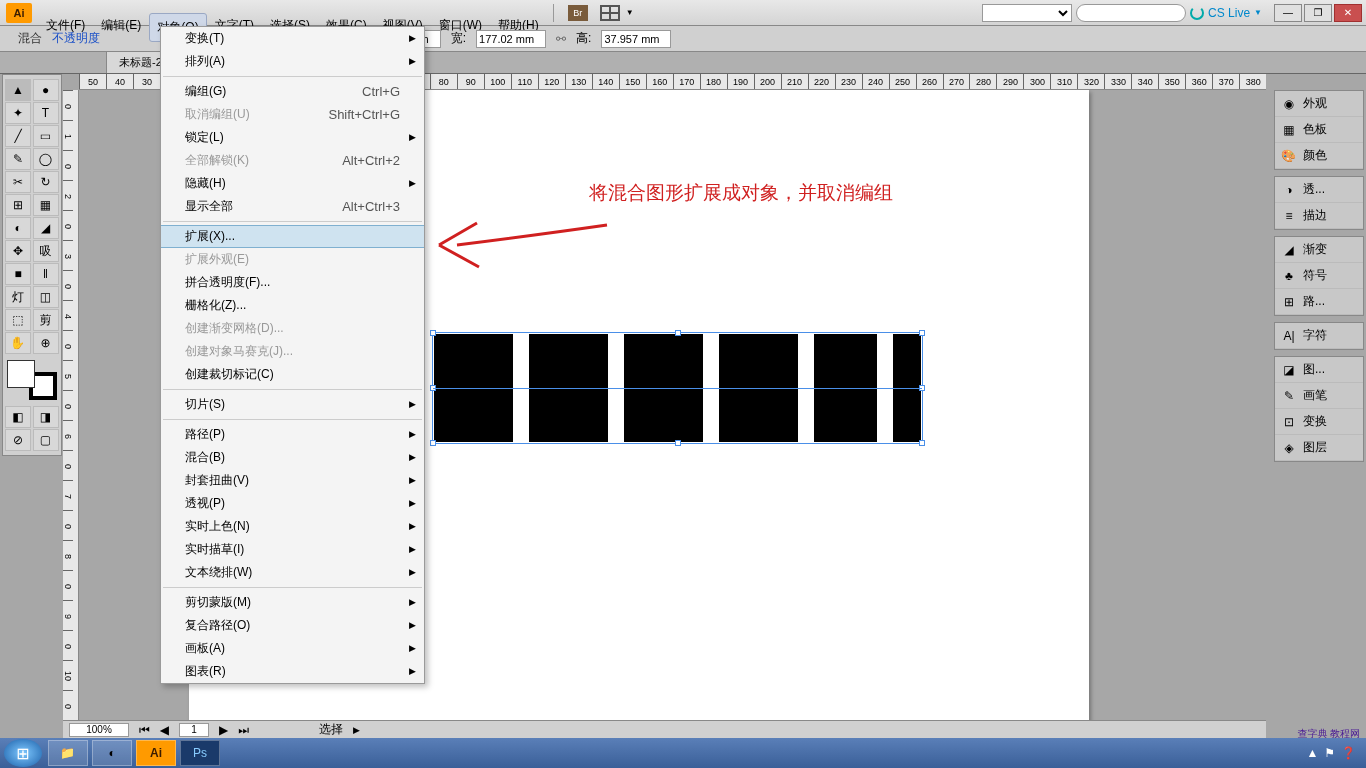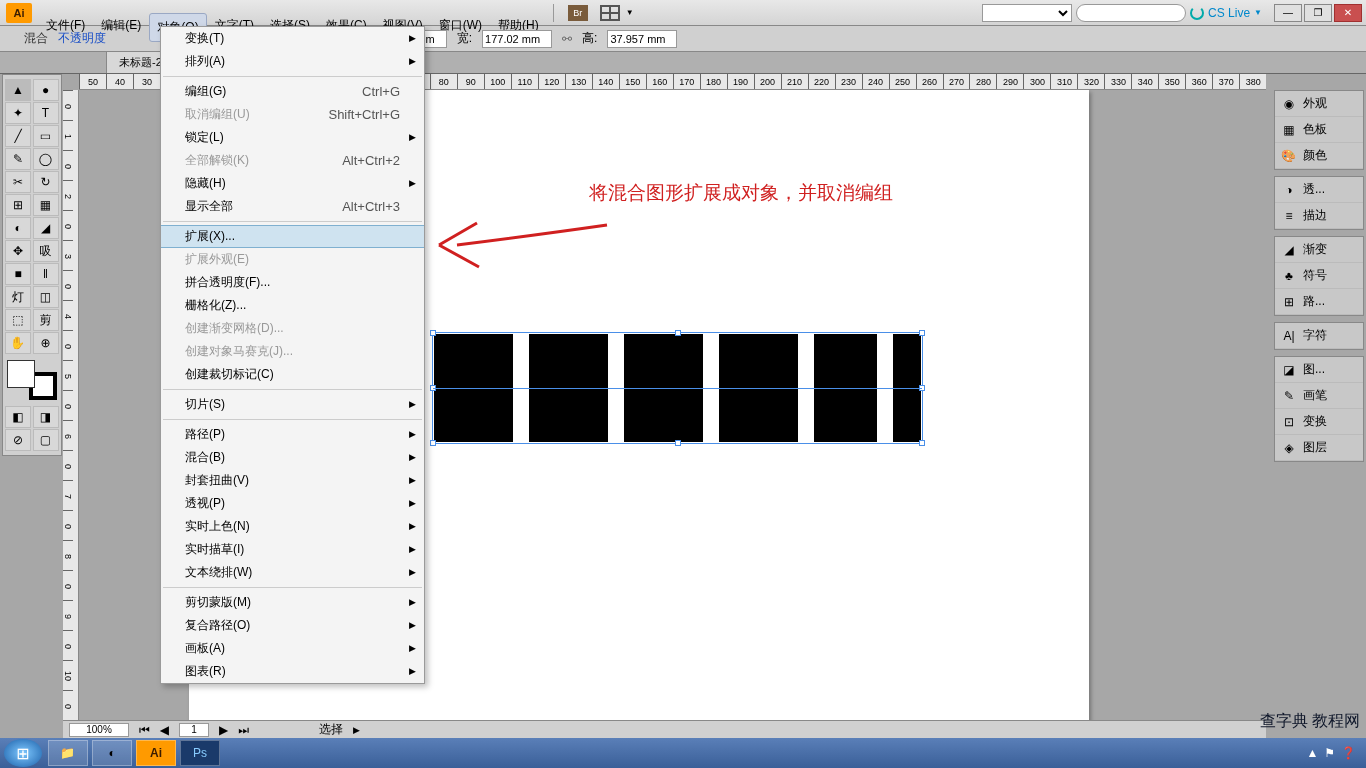--- a/index.html
+++ b/index.html
@@ -13,21 +13,21 @@
 .menubar-right { margin-left: auto; display: flex; align-items: center; gap: 4px; padding-right: 4px; }
 .search-box { width: 110px; height: 18px; background: #fff; border: 1px solid #999; border-radius: 9px; padding: 0 6px; font-size: 11px; }
 .dd { width: 90px; height: 18px; background: #fff; border: 1px solid #999; }
 .cslive { color: #0088cc; display: flex; align-items: center; gap: 4px; }
 .cslive-ring { width: 14px; height: 14px; border: 2px solid #0aa; border-radius: 50%; border-top-color: transparent; }
 .win-btns { display: flex; gap: 2px; margin-left: 8px; }
 .win-btn { width: 28px; height: 18px; border: 1px solid #888; background: #e0e0e0; text-align: center; line-height: 16px; font-size: 10px; }
 .win-btn.close { background: #c94f4f; color: #fff; border-color: #a03030; }
 
 
-.controlbar { background: #d0d0d0; height: 26px; display: flex; align-items: center; border-bottom: 1px solid #888; padding: 0 24px; gap: 10px; }
+.controlbar { background: #d0d0d0; height: 26px; display: flex; align-items: center; border-bottom: 1px solid #888; padding: 0 18px; gap: 10px; }
 .ctrl-label { color: #333; }
 .ctrl-link { color: #1a4fc7; }
 .num-input { width: 70px; height: 18px; background: #fff; border: 1px solid #999; padding: 0 2px; font-size: 11px; }
 
 
 .tabbar { background: #b0b0b0; height: 22px; display: flex; align-items: flex-end; padding-left: 106px; border-bottom: 1px solid #666; }
 .doc-tab { background: #d8d8d8; padding: 3px 12px; border: 1px solid #888; border-bottom: none; font-size: 11px; }
 
 
 .ruler-h { position: absolute; top: 74px; left: 79px; right: 100px; height: 16px; background: #e8e8e8; border-bottom: 1px solid #888; overflow: hidden; }
@@ -73,21 +73,21 @@
 .dd-sep { height: 1px; background: #ccc; margin: 3px 2px; }
 
 
 .statusbar { position: absolute; bottom: 30px; left: 63px; right: 100px; height: 18px; background: #d0d0d0; border-top: 1px solid #888; display: flex; align-items: center; gap: 10px; padding: 0 6px; }
 .zoom-box { width: 60px; height: 14px; background: #fff; border: 1px solid #999; font-size: 10px; text-align: center; }
 
 
 .taskbar { position: absolute; bottom: 0; left: 0; right: 0; height: 30px; background: linear-gradient(#5a7fb8, #3a5f98); display: flex; align-items: center; }
 .start-orb { width: 38px; height: 28px; background: radial-gradient(#7fc8ff, #1a5fa8); border-radius: 50%; margin: 0 4px; display:flex;align-items:center;justify-content:center;color:#fff;font-size:16px}
 .task-item { width: 40px; height: 26px; background: rgba(255,255,255,.15); margin: 0 2px; border: 1px solid rgba(255,255,255,.3); display: flex; align-items: center; justify-content: center; }
-.watermark { position: absolute; right: 6px; bottom: 36px; color: #0f172a; font-size: 16px; font-family: SimSun; }
+.watermark { position: absolute; right: 6px; bottom: 27px; color: #4c1d95; font-size: 10px; font-family: SimSun; }
 .watermark2 { position: absolute; right: 6px; bottom: 10px; color: #88a8c8; font-size: 10px; }
 
 .br-icon { width:20px; height:16px; background:#7a5c3c; color:#fff; text-align:center; line-height:16px; font-size:9px; margin:0 8px; }
 .grid-icon { width:20px; height:16px; border:1px solid #555; display:grid; grid-template-columns:1fr 1fr; margin:0 4px;}
 .grid-icon div{border:0.5px solid #555}
 </style>
 </head>
 <body>
 
 <div class="menubar">

